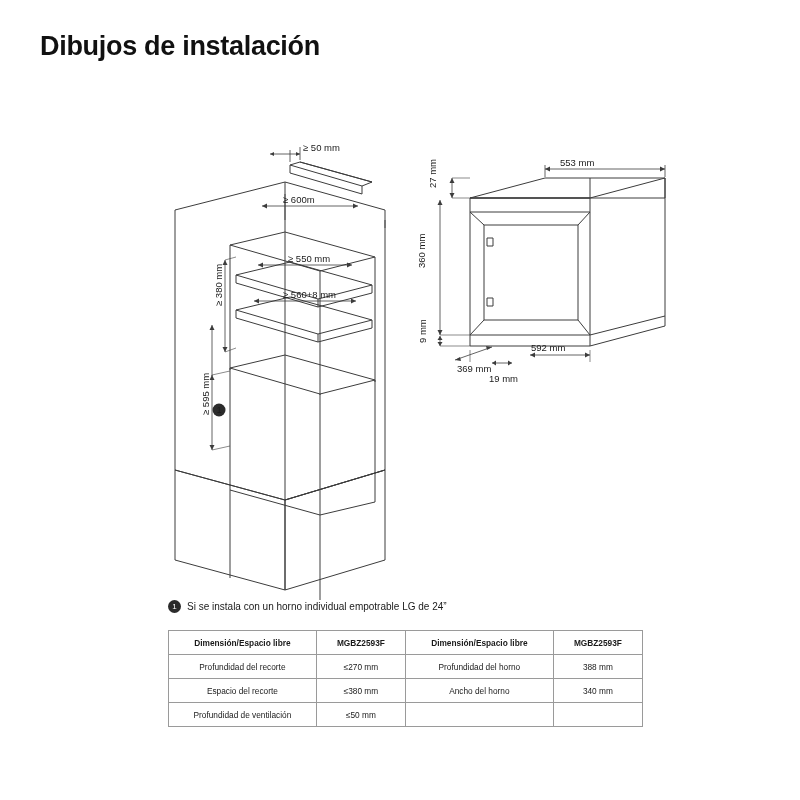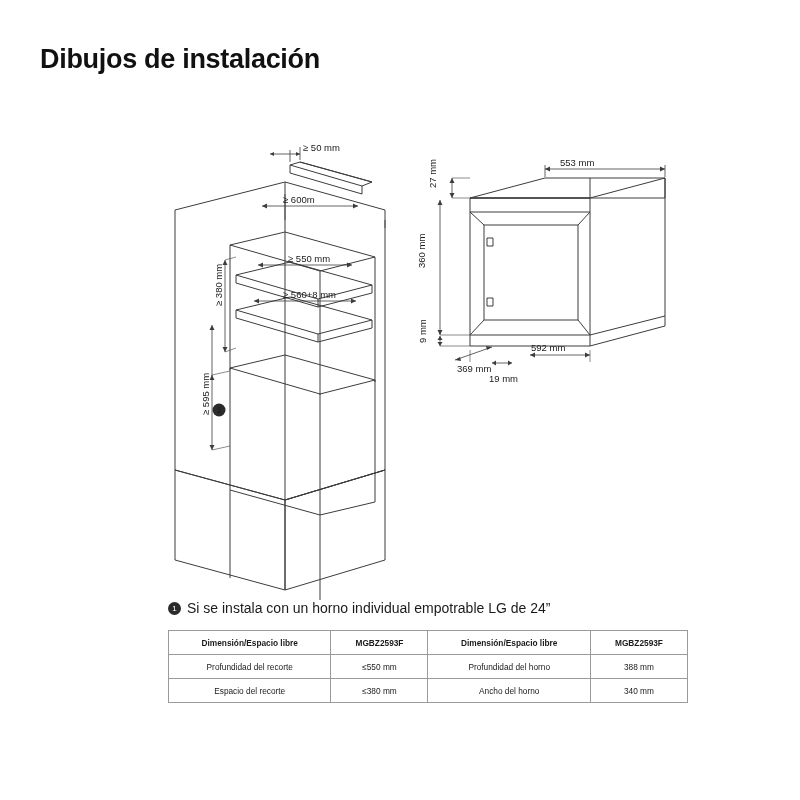--- a/index.html
+++ b/index.html
@@ -6,21 +6,21 @@
   body{
     width:800px;height:800px;
     background:#ffffff;
     font-family:"Liberation Sans", sans-serif;
     color:#1a1a1a;
     position:relative;
     overflow:hidden;
   }
   .page-title{
     position:absolute;
-    left:40px; top:44px;
+    left:40px; top:31px;
     font-size:27px;
     font-weight:bold;
     letter-spacing:-0.3px;
     color:#111;
   }
   .diagram-area{
     position:absolute;
     left:0; top:120px;
     width:800px; height:480px;
   }
@@ -44,27 +44,27 @@
     align-items:center;
     gap:6px;
   }
   .badge{
     width:13px;height:13px;border-radius:50%;
     background:#2b2b2b;color:#fff;
     font-size:8px;line-height:13px;text-align:center;
     display:inline-block;
     font-family:"Liberation Sans", sans-serif;
   }
-  .footnote-text{font-size:14px;color:#1a1a1a;}
+  .footnote-text{font-size:10px;color:#1a1a1a;}
 
   
   .spec-table{
     position:absolute;
     left:168px; top:630px;
-    width:520px;
+    width:475px;
     border-collapse:collapse;
     font-size:8.3px;
   }
   .spec-table td{
     border:1px solid #9a9a9a;
     height:17px;
     padding:3px 4px;
     text-align:center;
     color:#1a1a1a;
   }
@@ -245,24 +245,30 @@
 <table class="spec-table">
   <tbody>
       <tr class="head">
     <td class="col-a">Dimensión/Espacio libre</td>
     <td class="col-b">MGBZ2593F</td>
     <td class="col-c">Dimensión/Espacio libre</td>
     <td class="col-d">MGBZ2593F</td>
   </tr>
   <tr>
     <td>Profundidad del recorte</td>
-    <td>≤550 mm</td>
+    <td>≤270 mm</td>
     <td>Profundidad del horno</td>
     <td>388 mm</td>
   </tr>
   <tr>
     <td>Espacio del recorte</td>
     <td>≤380 mm</td>
     <td>Ancho del horno</td>
     <td>340 mm</td>
   </tr>
+  <tr>
+    <td>Profundidad de ventilación</td>
+    <td>≤50 mm</td>
+    <td class="empty"></td>
+    <td class="empty"></td>
+  </tr>
 </tbody>
   </table>
 
 </body></html>

